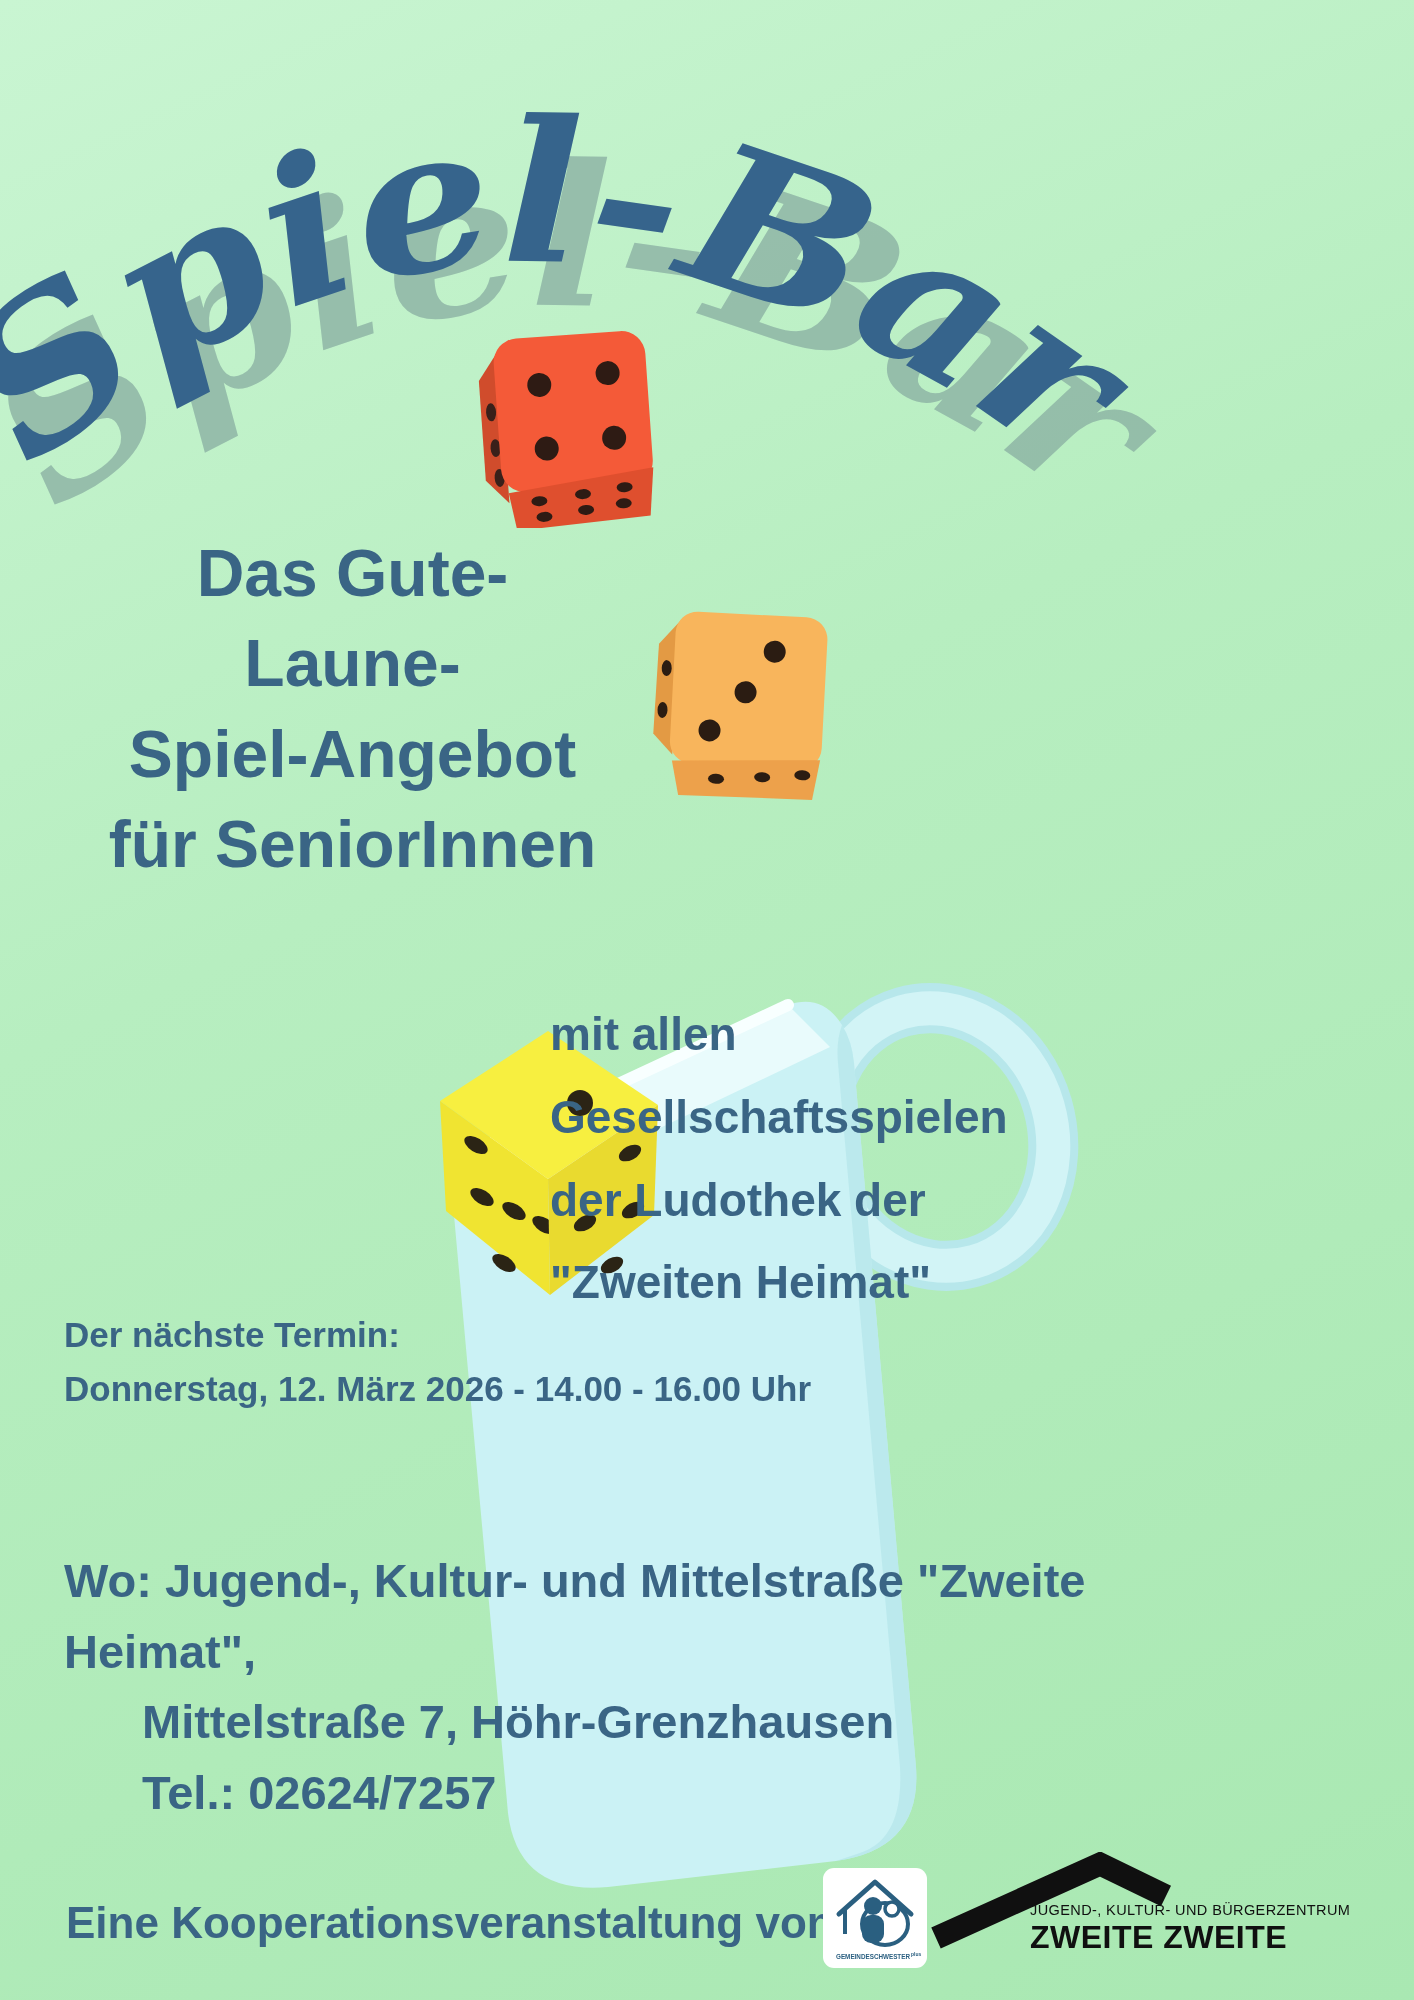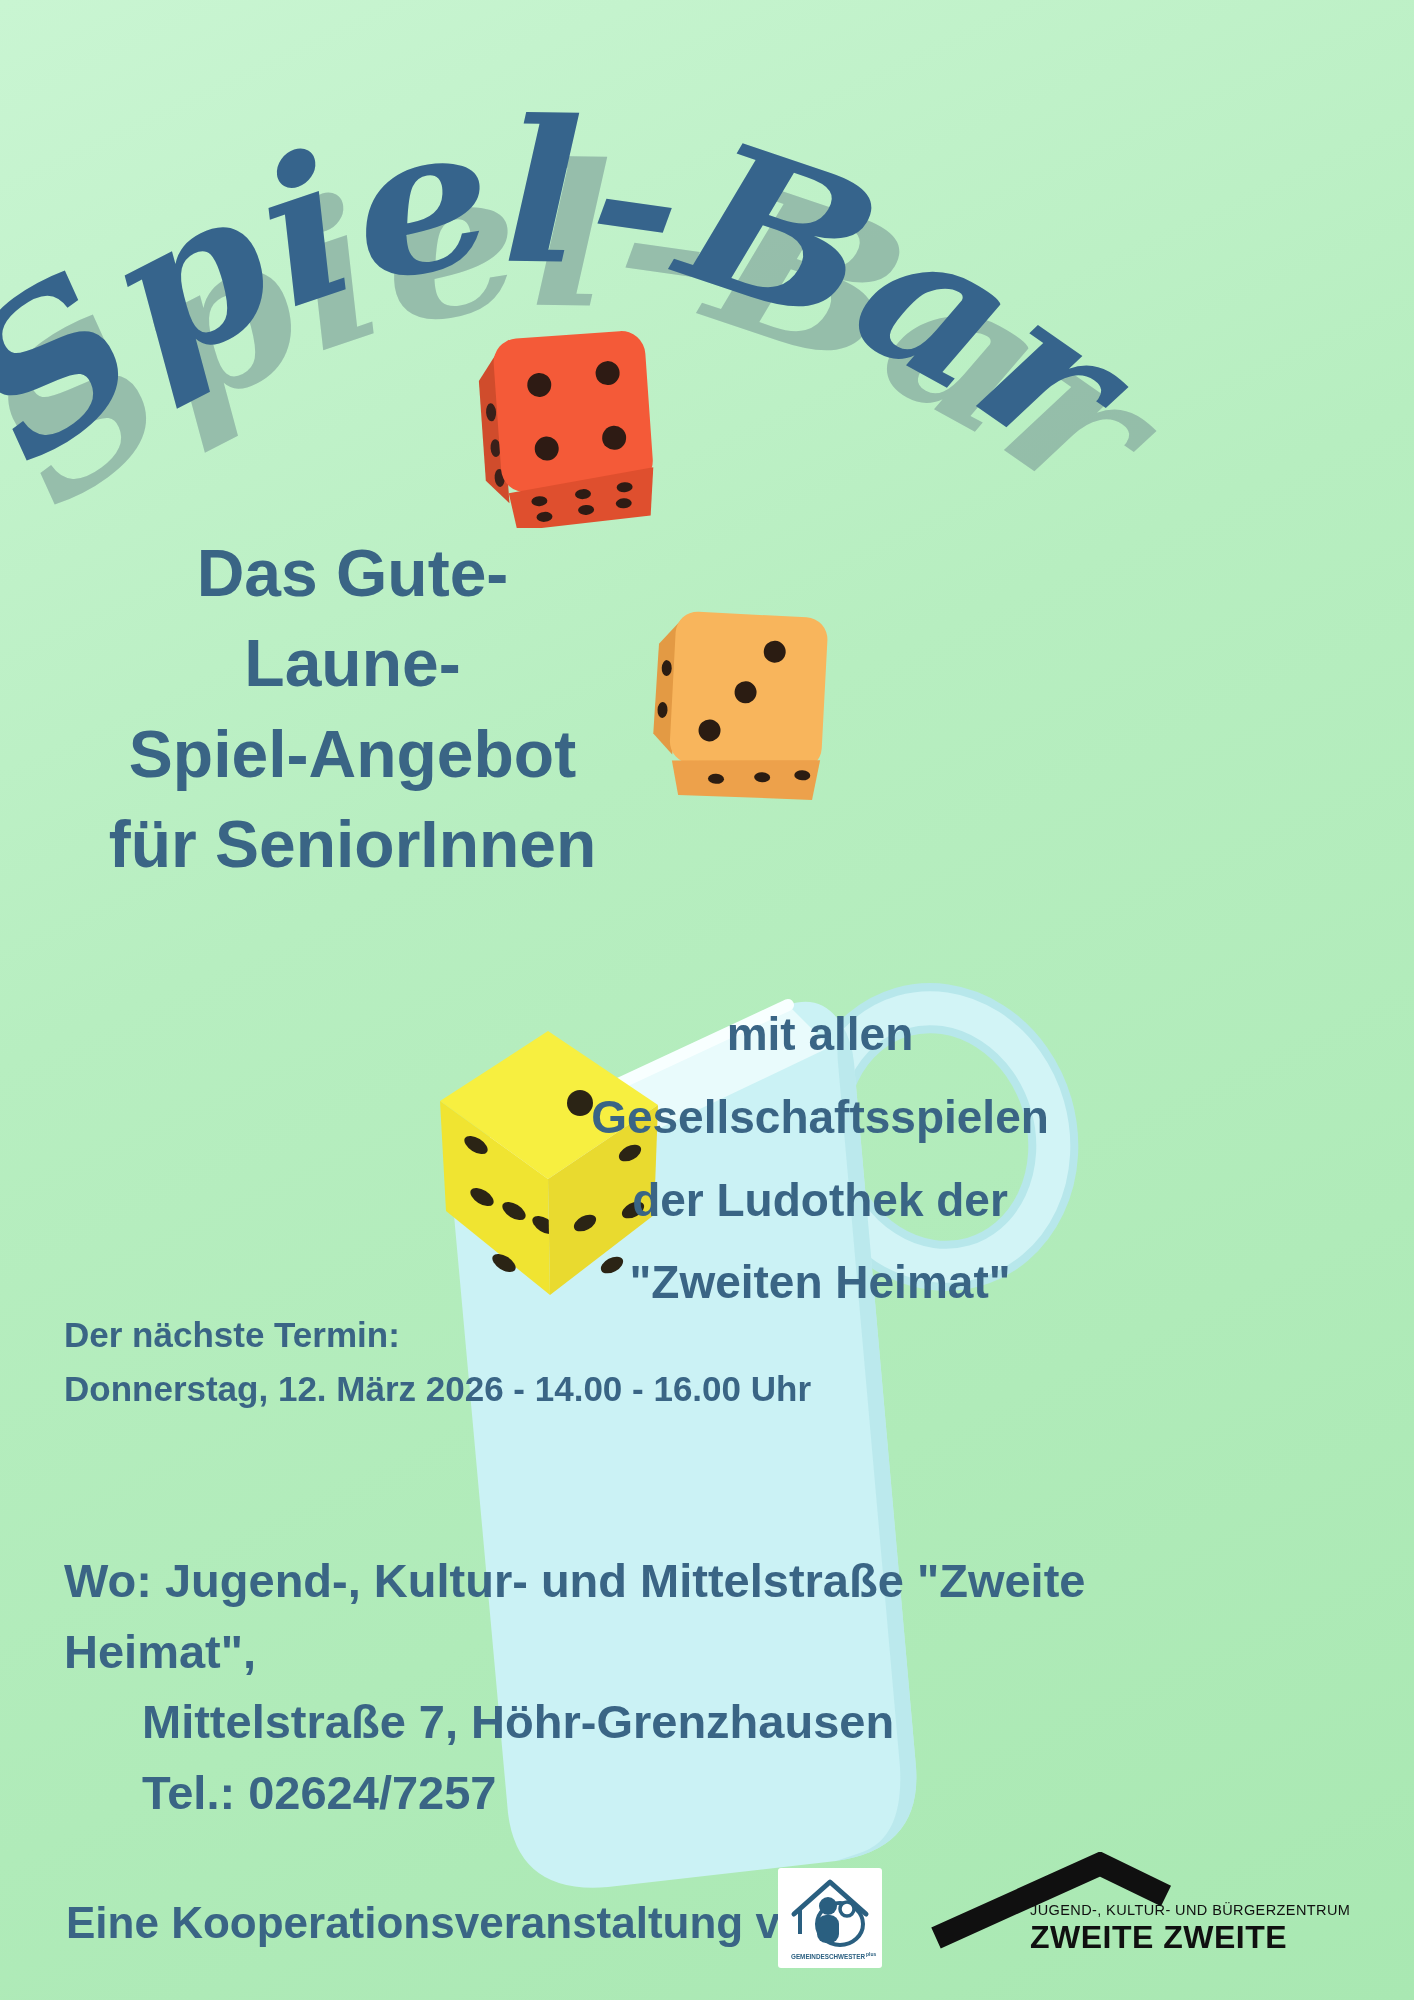--- a/index.html
+++ b/index.html
@@ -22,21 +22,21 @@
   .title-main{fill:#36648c;}
   .title-shadow{fill:#8cb2a4;opacity:.8;}
   
   .blue-text{color:#3a6585;font-weight:700;z-index:3;}
   .intro-block{
     left:95px;top:528px;width:515px;
     text-align:center;font-size:66px;line-height:1.37;
   }
   .ludothek-block{
     left:550px;top:993px;width:540px;
-    text-align:center;font-size:46px;line-height:1.8;
+    text-align:left;font-size:46px;line-height:1.8;
   }
   .termin-block{
     left:64px;top:1308px;width:1050px;
     font-size:35px;line-height:1.55;
   }
   .location-block{
     left:64px;top:1546px;width:1100px;
     font-size:47px;line-height:1.5;
   }
   .indent{padding-left:78px;}
@@ -44,22 +44,22 @@
     left:66px;top:1898px;font-size:44px;
   }
   
   .mug{left:360px;top:955px;z-index:1;}
   .die{z-index:2;}
   .die-red{left:468px;top:323px;}
   .die-orange{left:648px;top:606px;}
   .die-yellow{left:430px;top:1025px;}
   
   .gs-logo{
-    left:778px;top:1868px;width:104px;height:100px;
-    background:#ffffff;border-radius:3px;z-index:4;
+    left:823px;top:1868px;width:104px;height:100px;
+    background:#ffffff;border-radius:11px;z-index:4;
   }
   .zh-logo{left:928px;top:1852px;width:480px;height:120px;z-index:4;}
   .zh-roof{position:absolute;left:0;top:0;}
   .zh-text{position:absolute;left:102px;top:50px;color:#101010;}
   .zh-line1{font-size:14.5px;font-weight:400;letter-spacing:.4px;white-space:nowrap;}
   .zh-line2{font-size:32px;font-weight:900;letter-spacing:.5px;margin-top:1px;white-space:nowrap;}
 </style>
 </head>
 <body>
 

